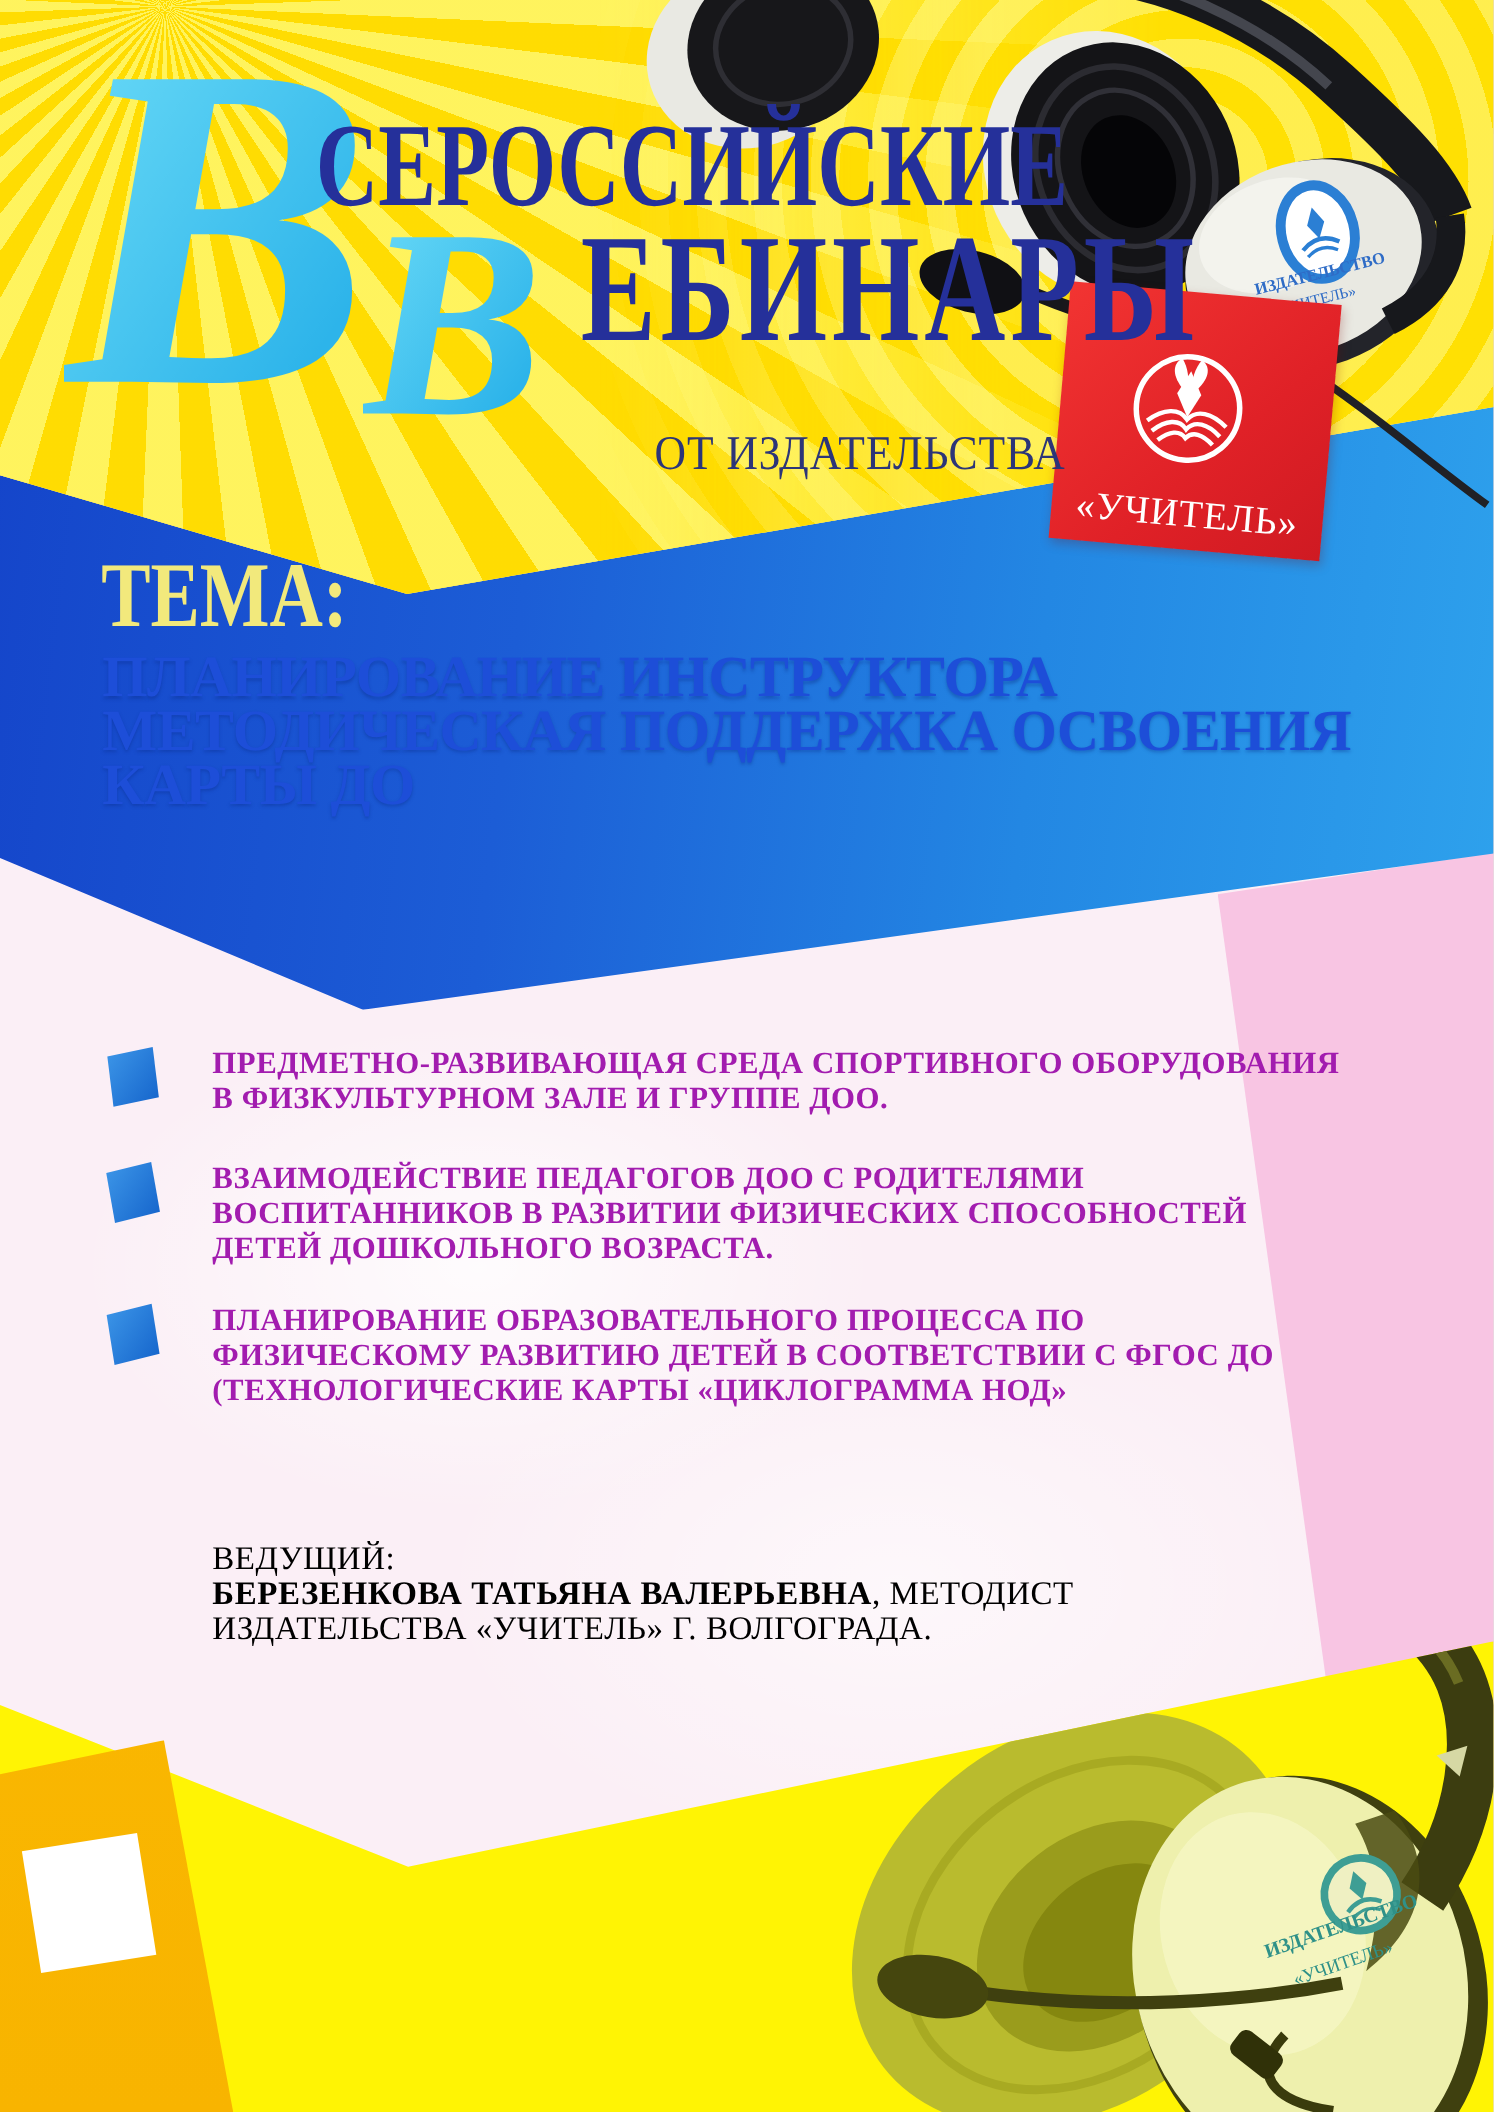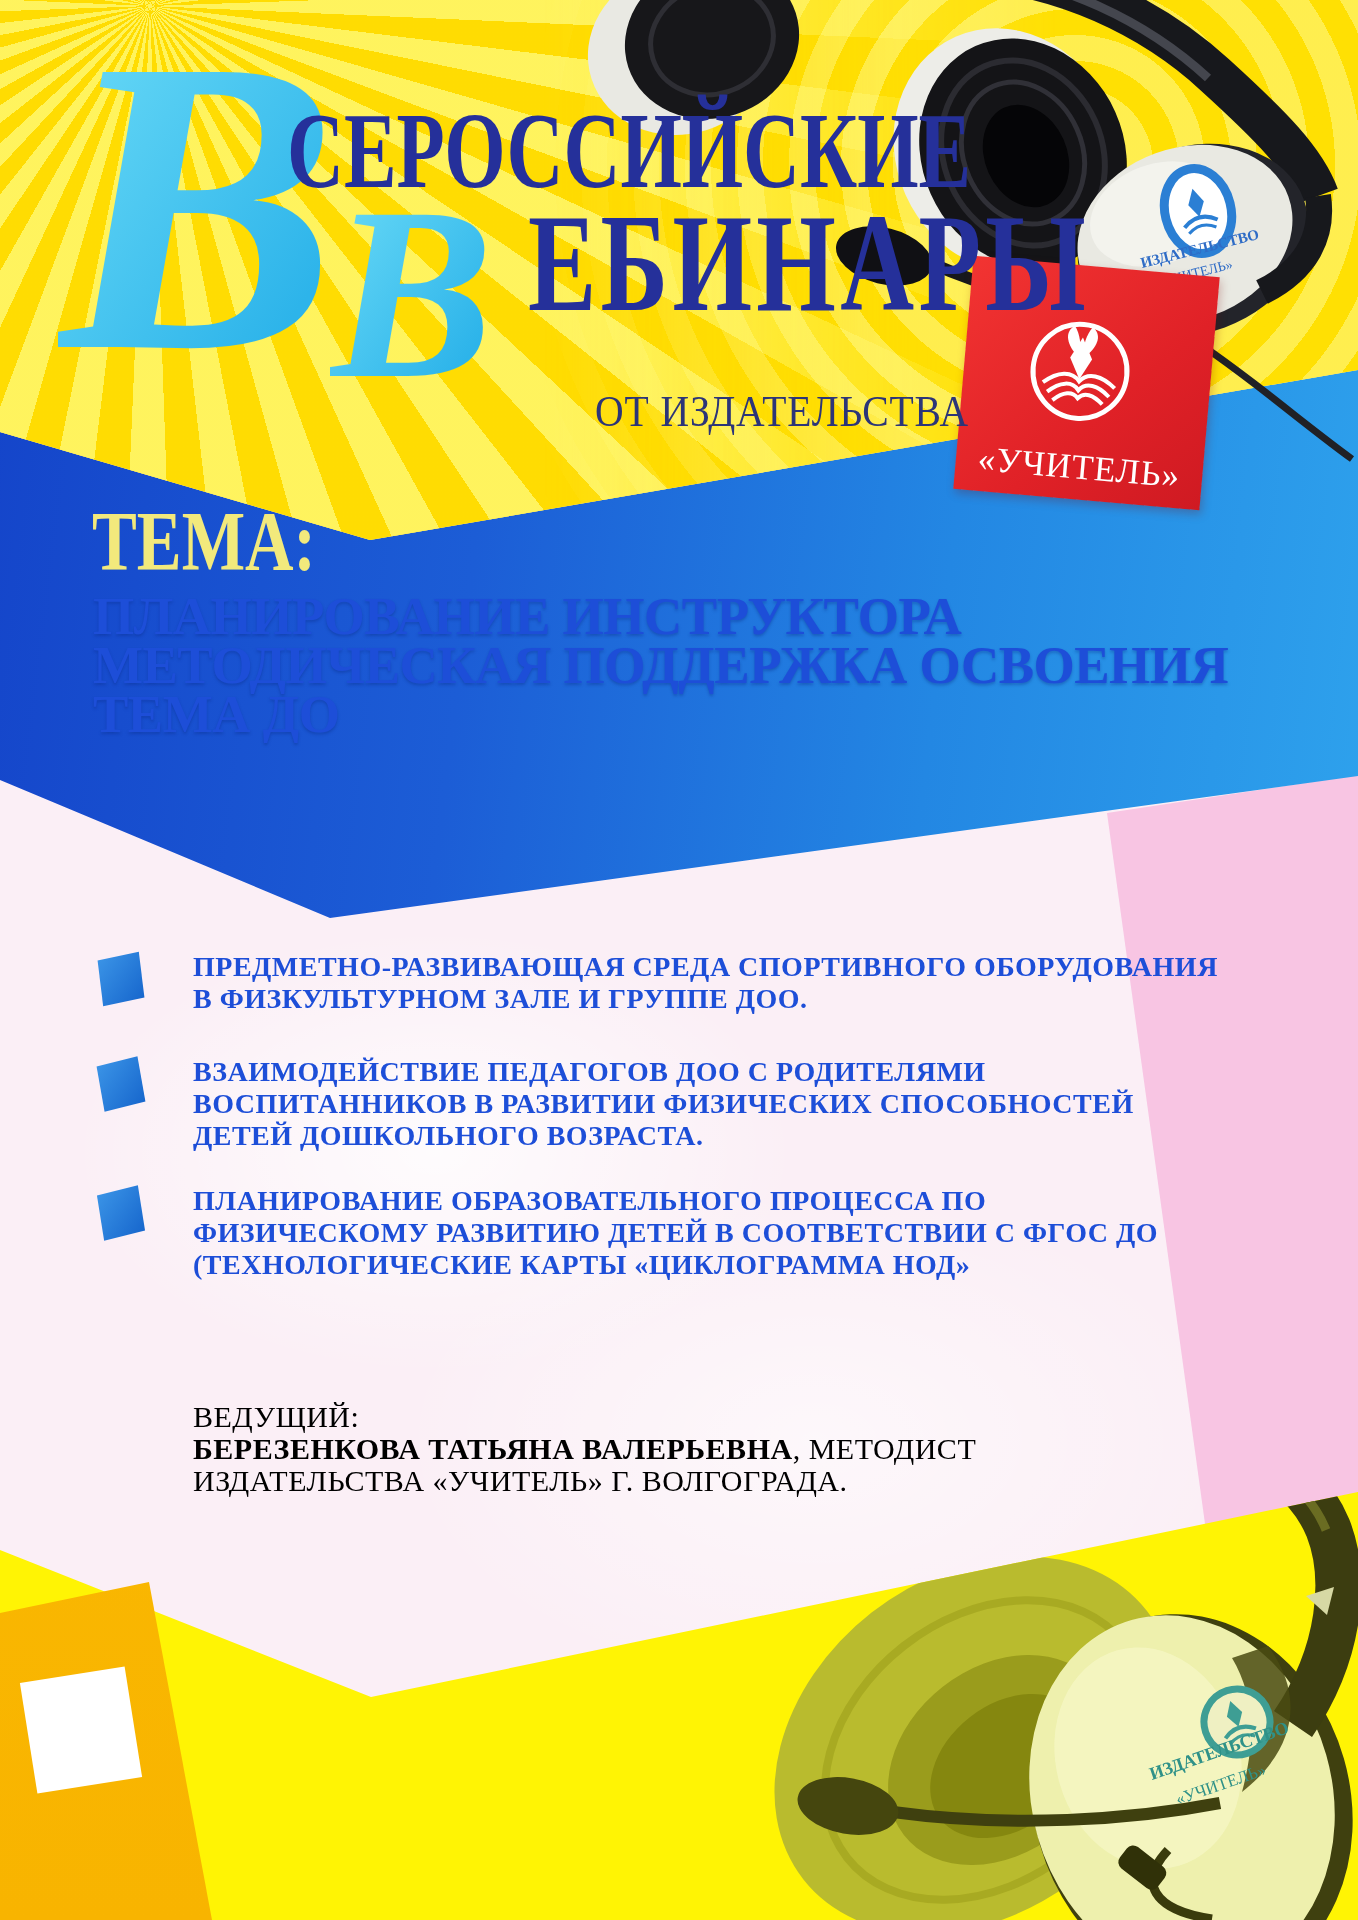--- a/index.html
+++ b/index.html
@@ -66,21 +66,21 @@
   #bullets{position:absolute;left:0;top:0;width:1358px;height:1920px;pointer-events:none;}
   .bullet{position:absolute;left:100px;}
   .bullet:nth-child(1){top:951px;}
   .bullet:nth-child(2){top:1056px;}
   .bullet:nth-child(3){top:1185px;}
   .bullet-marker{position:absolute;left:0;top:5px;width:42px;height:46px;
       background:linear-gradient(135deg,#3a93e6,#1767cd);}
   .bullet:nth-child(1) .bullet-marker{transform:rotate(-7deg) skewY(-5deg);}
   .bullet:nth-child(2) .bullet-marker{transform:rotate(-10deg) skewY(-4deg);}
   .bullet:nth-child(3) .bullet-marker{transform:rotate(-9deg) skewY(-5deg);}
-  .bullet-text{margin-left:93px;font-size:28px;font-weight:bold;color:#1d4ed8;
+  .bullet-text{margin-left:93px;font-size:28px;font-weight:bold;color:#a21caf;
       line-height:32px;letter-spacing:.5px;white-space:nowrap;}
 
   
   #presenter{position:absolute;left:193px;top:1401px;font-size:30px;line-height:32px;
       color:#000000;white-space:nowrap;letter-spacing:.5px;}
   #presenter .bold{font-weight:bold;}
 
   
   svg{display:block;}
   svg text{font-family:"Liberation Serif","DejaVu Serif",serif;}
@@ -153,21 +153,21 @@
   <div id="brand-b1" class="big-b">В</div>
   <div id="brand-word1" class="brand-word">СЕРОССИЙСКИЕ</div>
   <div id="brand-b2" class="big-b">В</div>
   <div id="brand-word2" class="brand-word">ЕБИНАРЫ</div>
   <div id="from-publisher">ОТ ИЗДАТЕЛЬСТВА</div>
 
   <div id="tema">ТЕМА:</div>
   <div id="topic-lines">
       <div>ПЛАНИРОВАНИЕ ИНСТРУКТОРА</div>
       <div>МЕТОДИЧЕСКАЯ ПОДДЕРЖКА ОСВОЕНИЯ</div>
-      <div>ТЕМА ДО</div>
+      <div>КАРТЫ ДО</div>
     </div>
 
   <div id="bullets">
       <div class="bullet">
         <div class="bullet-marker"></div>
         <div class="bullet-text">
           <div>ПРЕДМЕТНО-РАЗВИВАЮЩАЯ СРЕДА СПОРТИВНОГО ОБОРУДОВАНИЯ</div>
           <div>В ФИЗКУЛЬТУРНОМ ЗАЛЕ И ГРУППЕ ДОО.</div>
         </div>
       </div>

